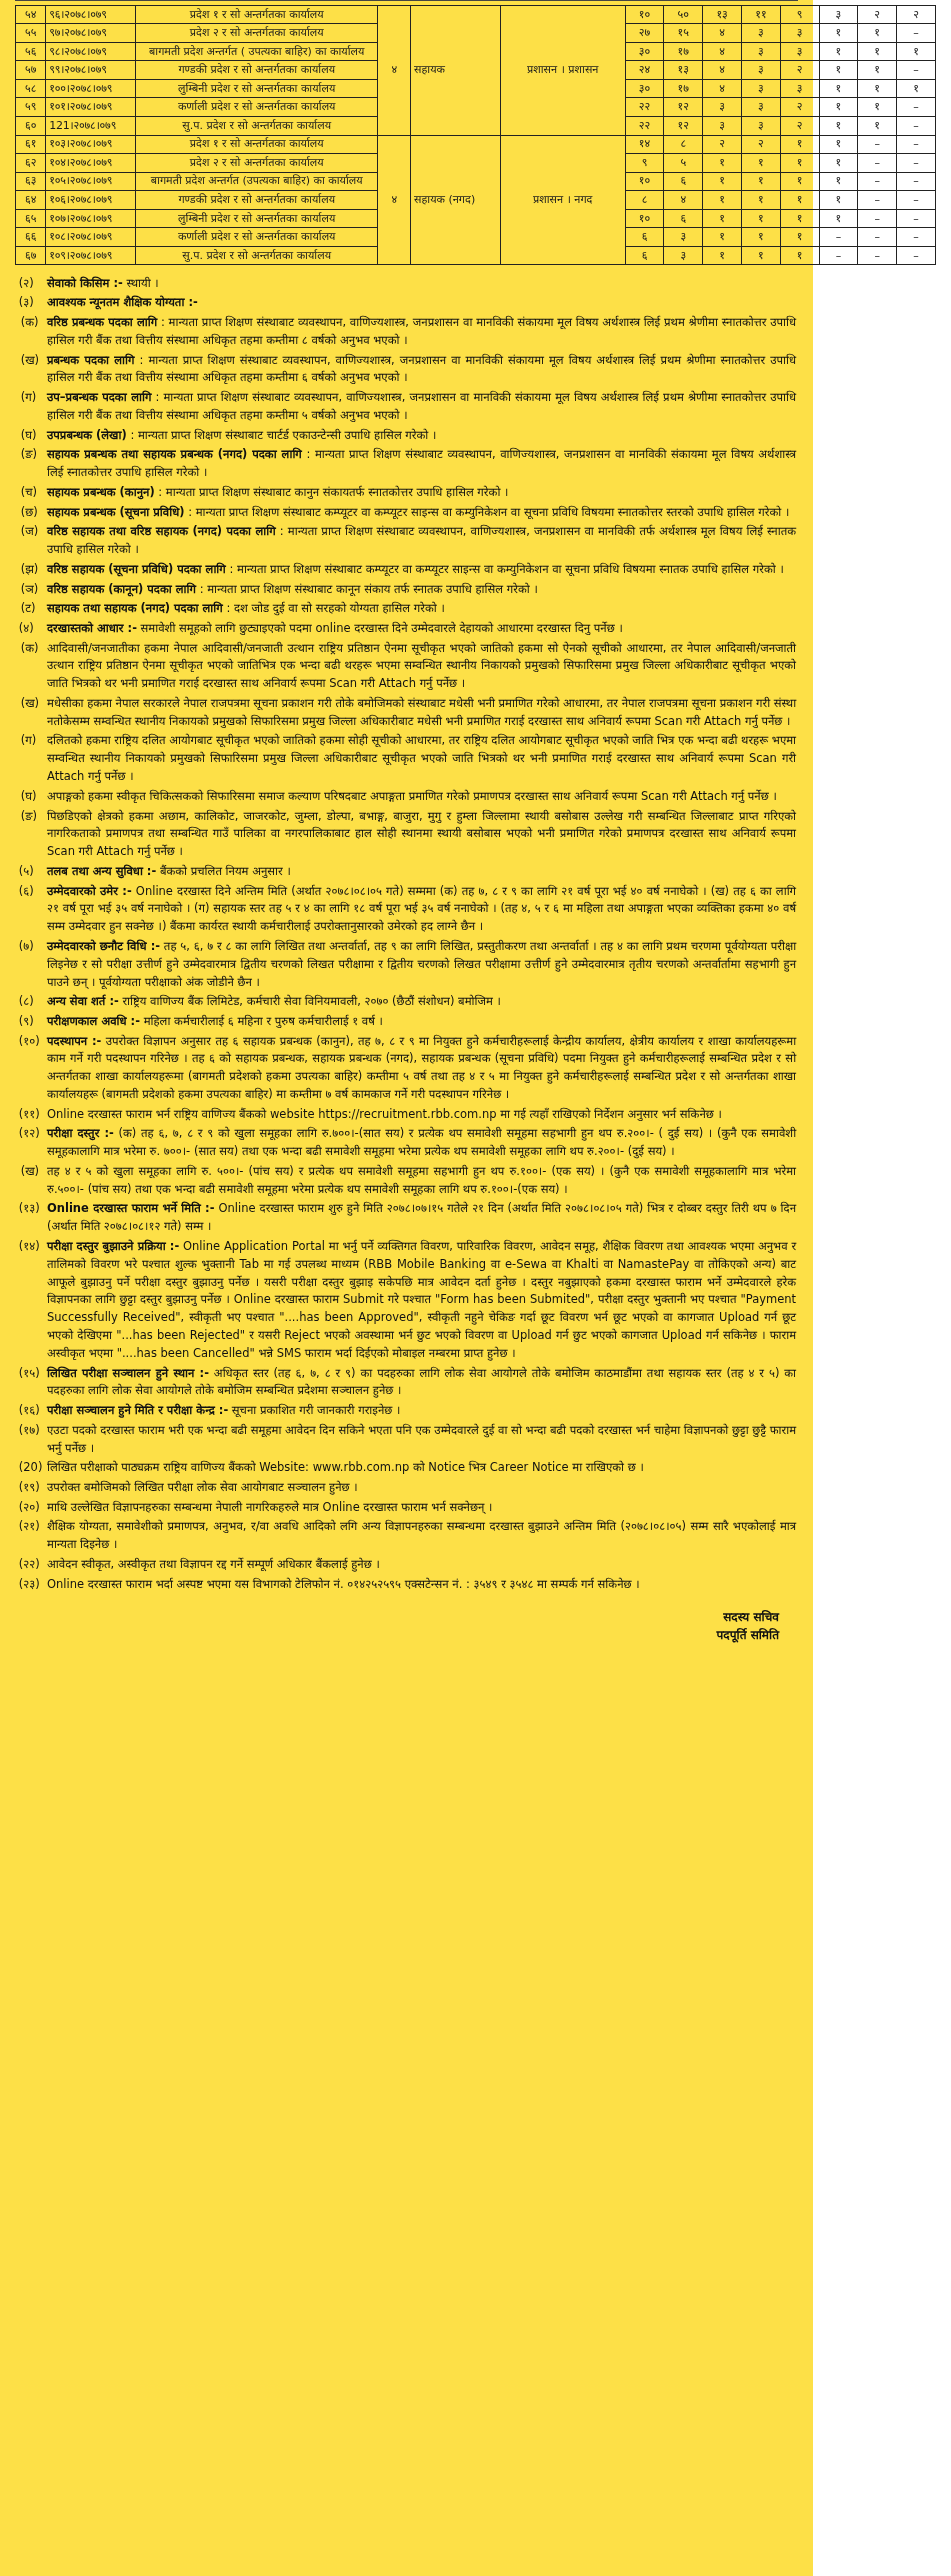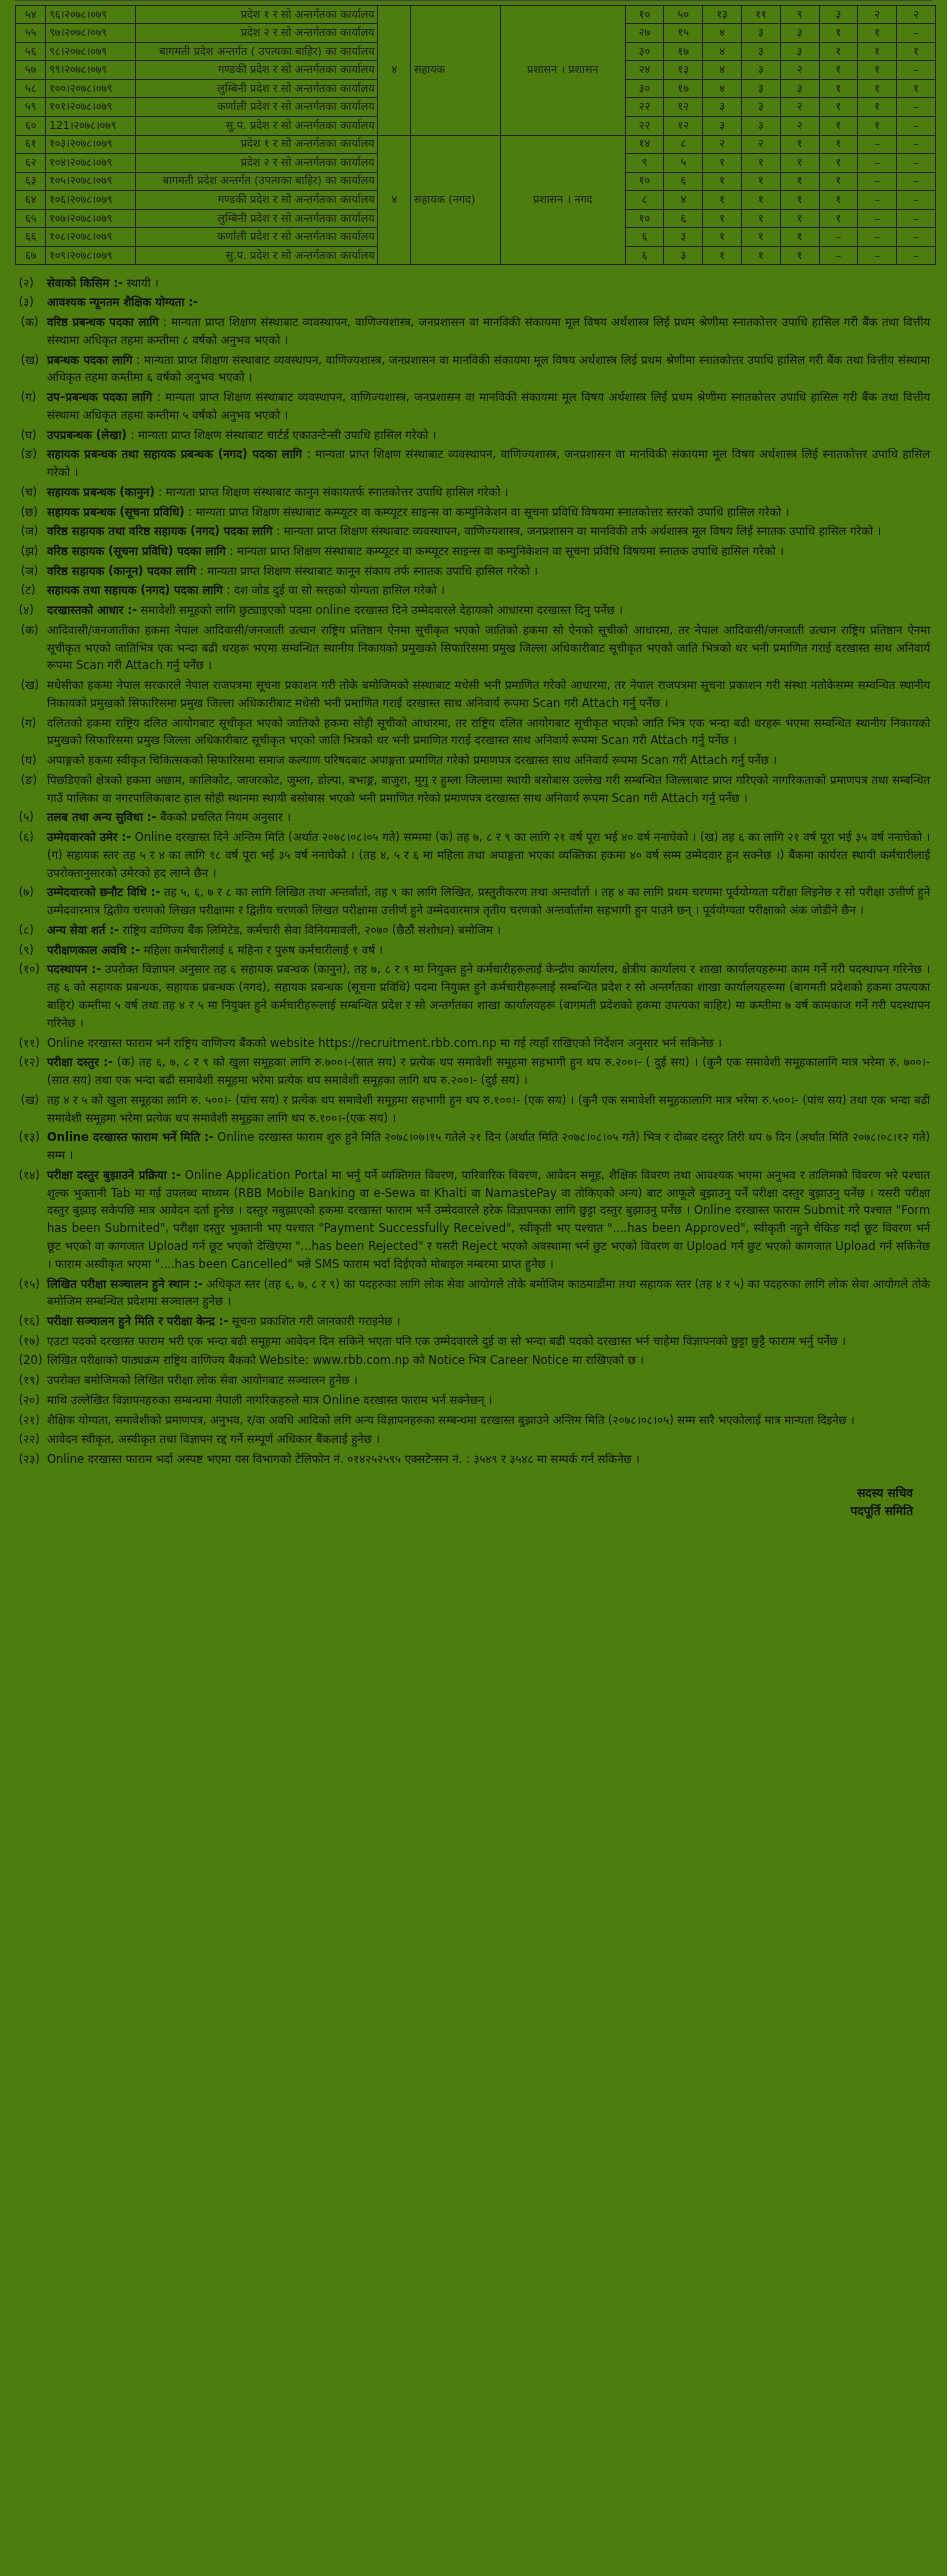--- a/index.html
+++ b/index.html
@@ -6,45 +6,45 @@
   html, body {
     margin: 0; padding: 0;
     background: #fff;
   }
   body {
     width: 951px;
     font-family: "DejaVu Sans", "Liberation Sans", sans-serif;
     color: #111;
   }
   .page {
-    width: 947px;
+    width: 813px;
     min-height: 2576px;
     position: relative;
     padding: 0 15px 9.5px 15px;
-    background: #4d7c0f;
+    background: #fde047;
   }
 
   
   table.vac {
     border-collapse: collapse;
     width: 921px;
     table-layout: fixed;
     margin-top: 3.8px;
   }
   table.vac td {
     border: 1px solid #222;
     font-size: 11px;
     line-height: 1.25;
     padding: 1.9px 2.9px;
     vertical-align: middle;
     color: #1a1a1a;
   }
   td.c-sn      { width: 25px;  text-align: center; }
   td.c-adno    { width: 74px;  text-align: left; font-size: 10.5px; letter-spacing: -0.2px;}
-  td.c-office  { width: 200px; text-align: right; }
+  td.c-office  { width: 200px; text-align: center; }
   td.c-level   { width: 27px;  text-align: center; }
   td.c-post    { width: 74px;  }
   td.c-service { width: 103px; text-align: center; }
   td.c-num     { width: 32px;  text-align: center; }
 
   
   .clauses { margin-top: 9.5px; }
   .clause {
     display: flex;
     align-items: flex-start;

